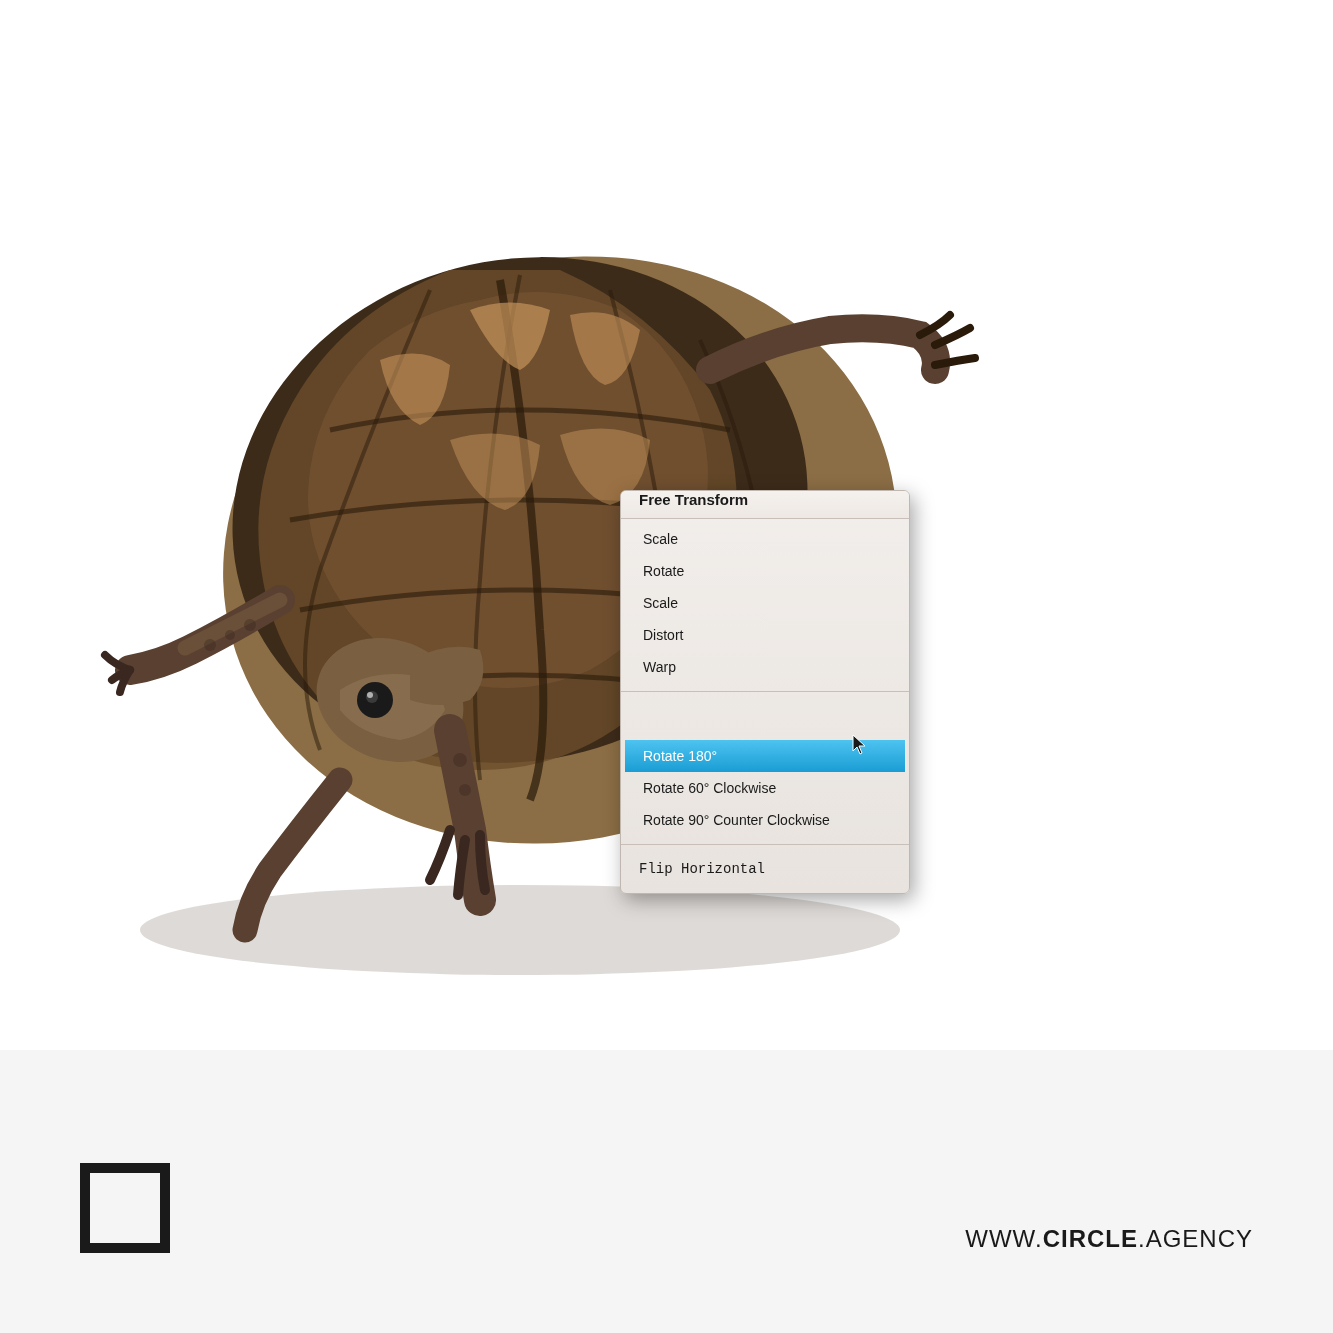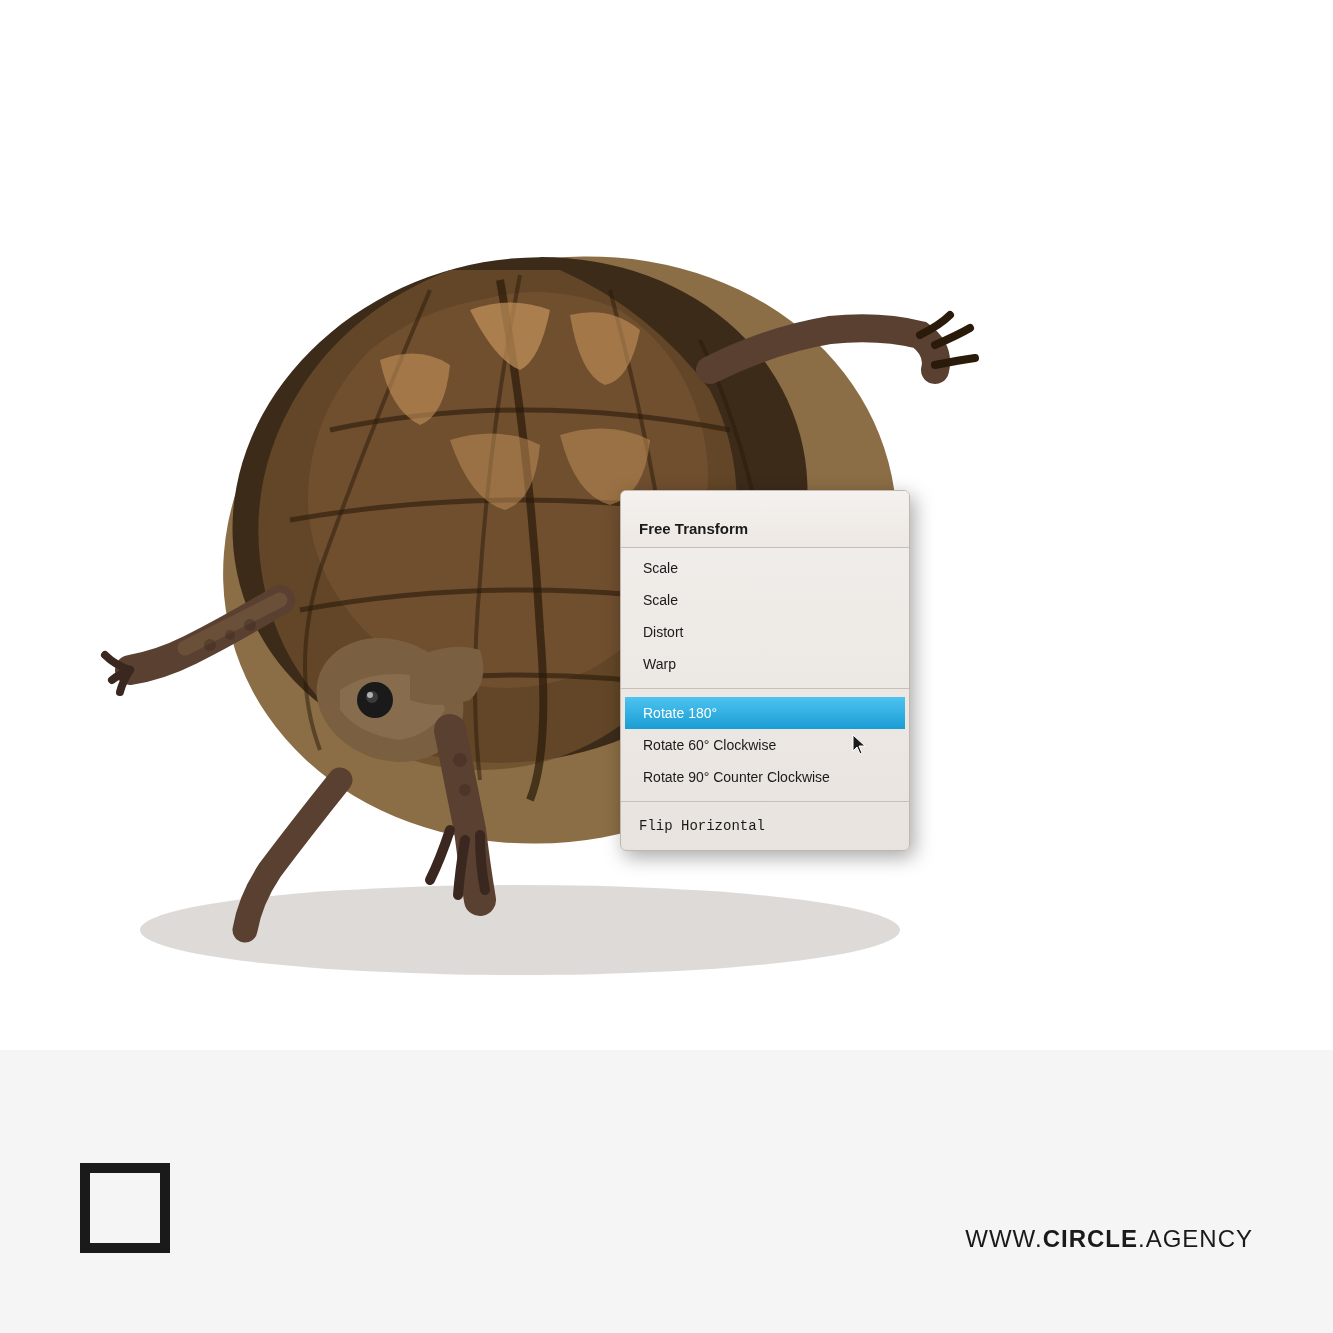--- a/index.html
+++ b/index.html
@@ -33,21 +33,21 @@
       width: 290px;
       background: linear-gradient(to bottom, #f2eeeb 0%, #e8e3de 100%);
       border: 1px solid #c0b8b0;
       border-radius: 6px;
       box-shadow: 4px 6px 20px rgba(0,0,0,0.35);
       padding: 0;
       overflow: hidden;
     }
 
     .menu-section-title {
-      padding: 29px 18px 10px 18px;
+      padding: 0 18px 10px 18px;
       font-size: 15px;
       font-weight: 700;
       color: #1a1a1a;
       border-bottom: 1px solid #c8c0b8;
       background: linear-gradient(to bottom, #f5f1ee 0%, #ede8e3 100%);
     }
 
     .menu-separator {
       height: 1px;
       background: #c8c0b8;
@@ -60,20 +60,21 @@
       color: #1a1a1a;
       cursor: pointer;
       display: block;
       white-space: nowrap;
     }
 
     .menu-item.highlighted {
       background: linear-gradient(to bottom, #4dc3f0 0%, #1a9dd4 100%);
       color: #ffffff;
       font-weight: 400;
+      margin-top: 40px;
     }
 
     .menu-group {
       padding: 4px 4px;
     }
 
     .menu-group-bottom {
       padding: 4px 0 8px 0;
       font-family: Liberation Mono, monospace;
     }
@@ -212,20 +213,21 @@
       <circle cx="435" cy="740" r="6" fill="#3a2820" opacity="0.4"></circle>
     </svg>
   </div>
 
   <div class="context-menu">
 
     <div class="menu-section-title">Free Transform</div>
 
     <div class="menu-group">
       <div class="menu-item">Scale</div>
+      <div class="menu-item">Rotate</div>
       <div class="menu-item">Scale</div>
       <div class="menu-item">Distort</div>
       <div class="menu-item">Warp</div>
     </div>
 
     <div class="menu-separator"></div>
 
     <div class="menu-group">
       <div class="menu-item highlighted">Rotate 180°</div>
       <div class="menu-item">Rotate 60° Clockwise</div>

